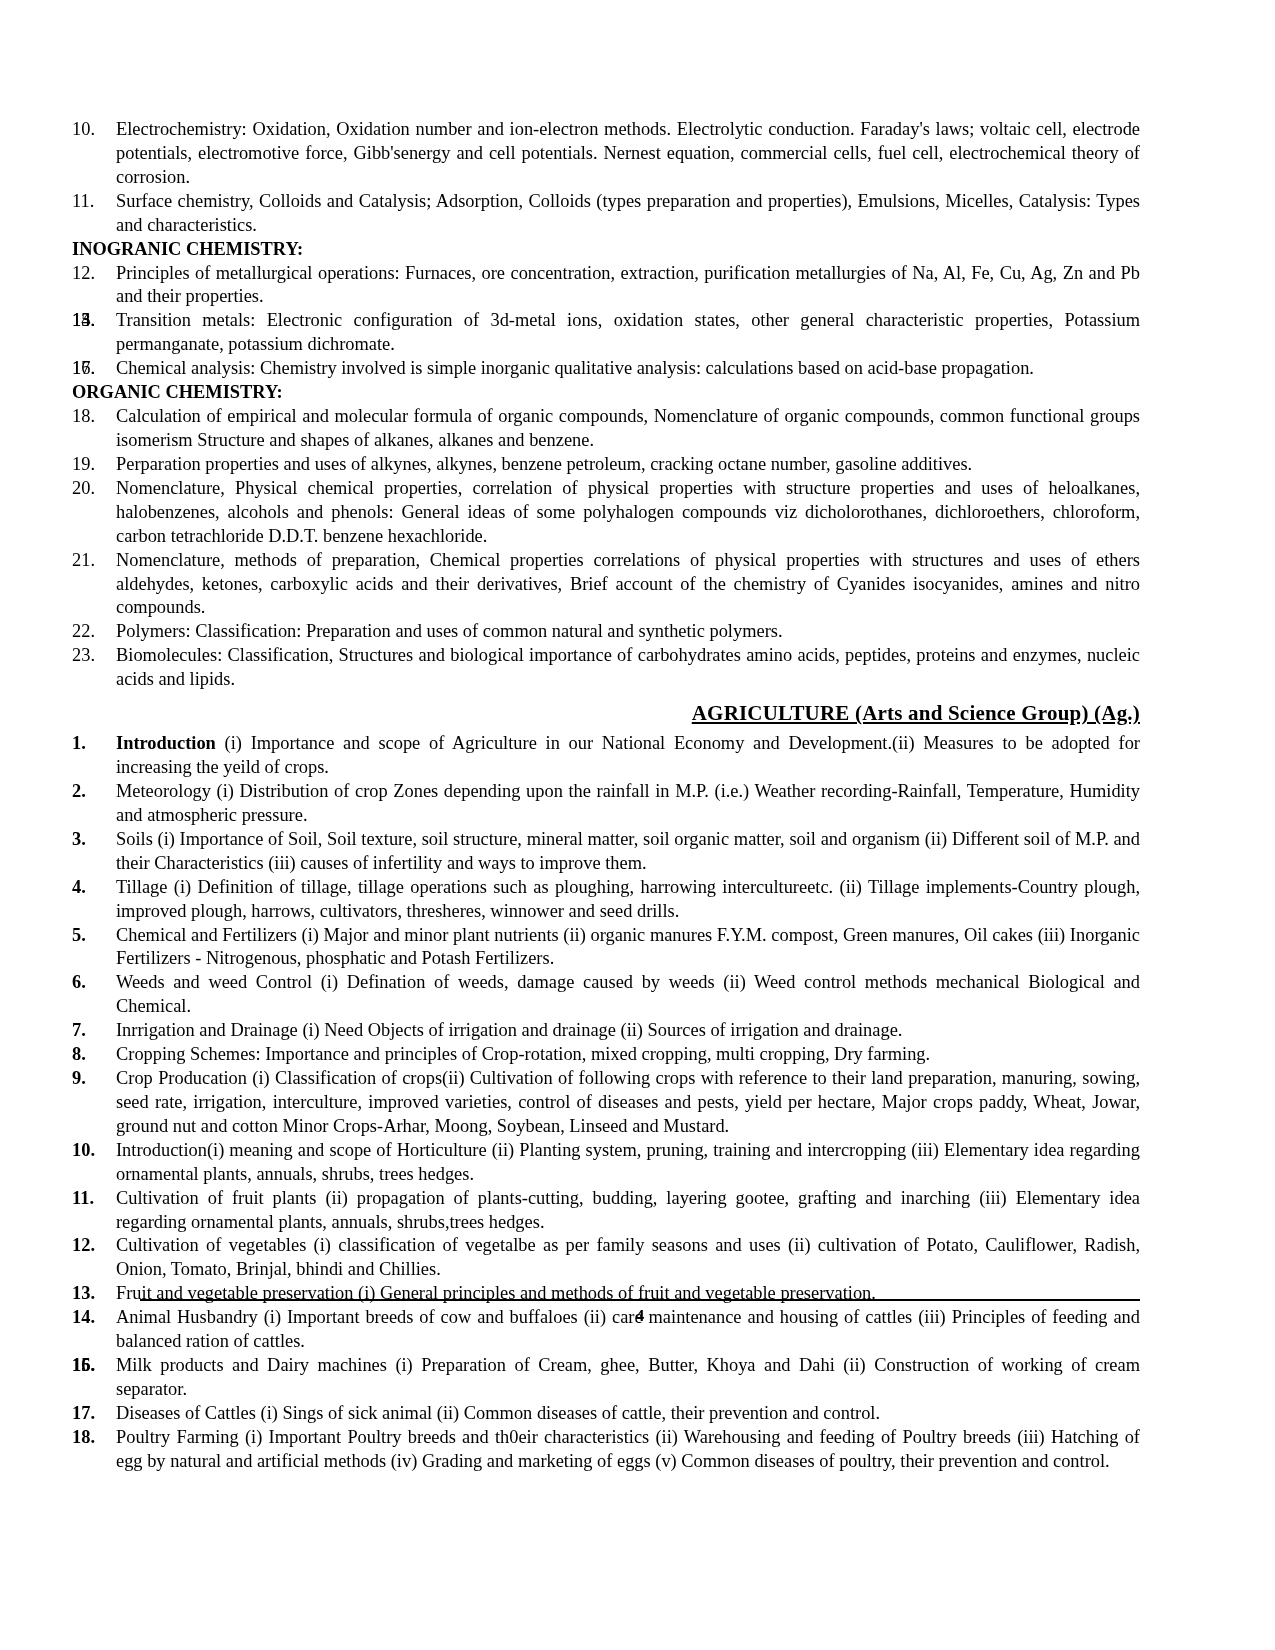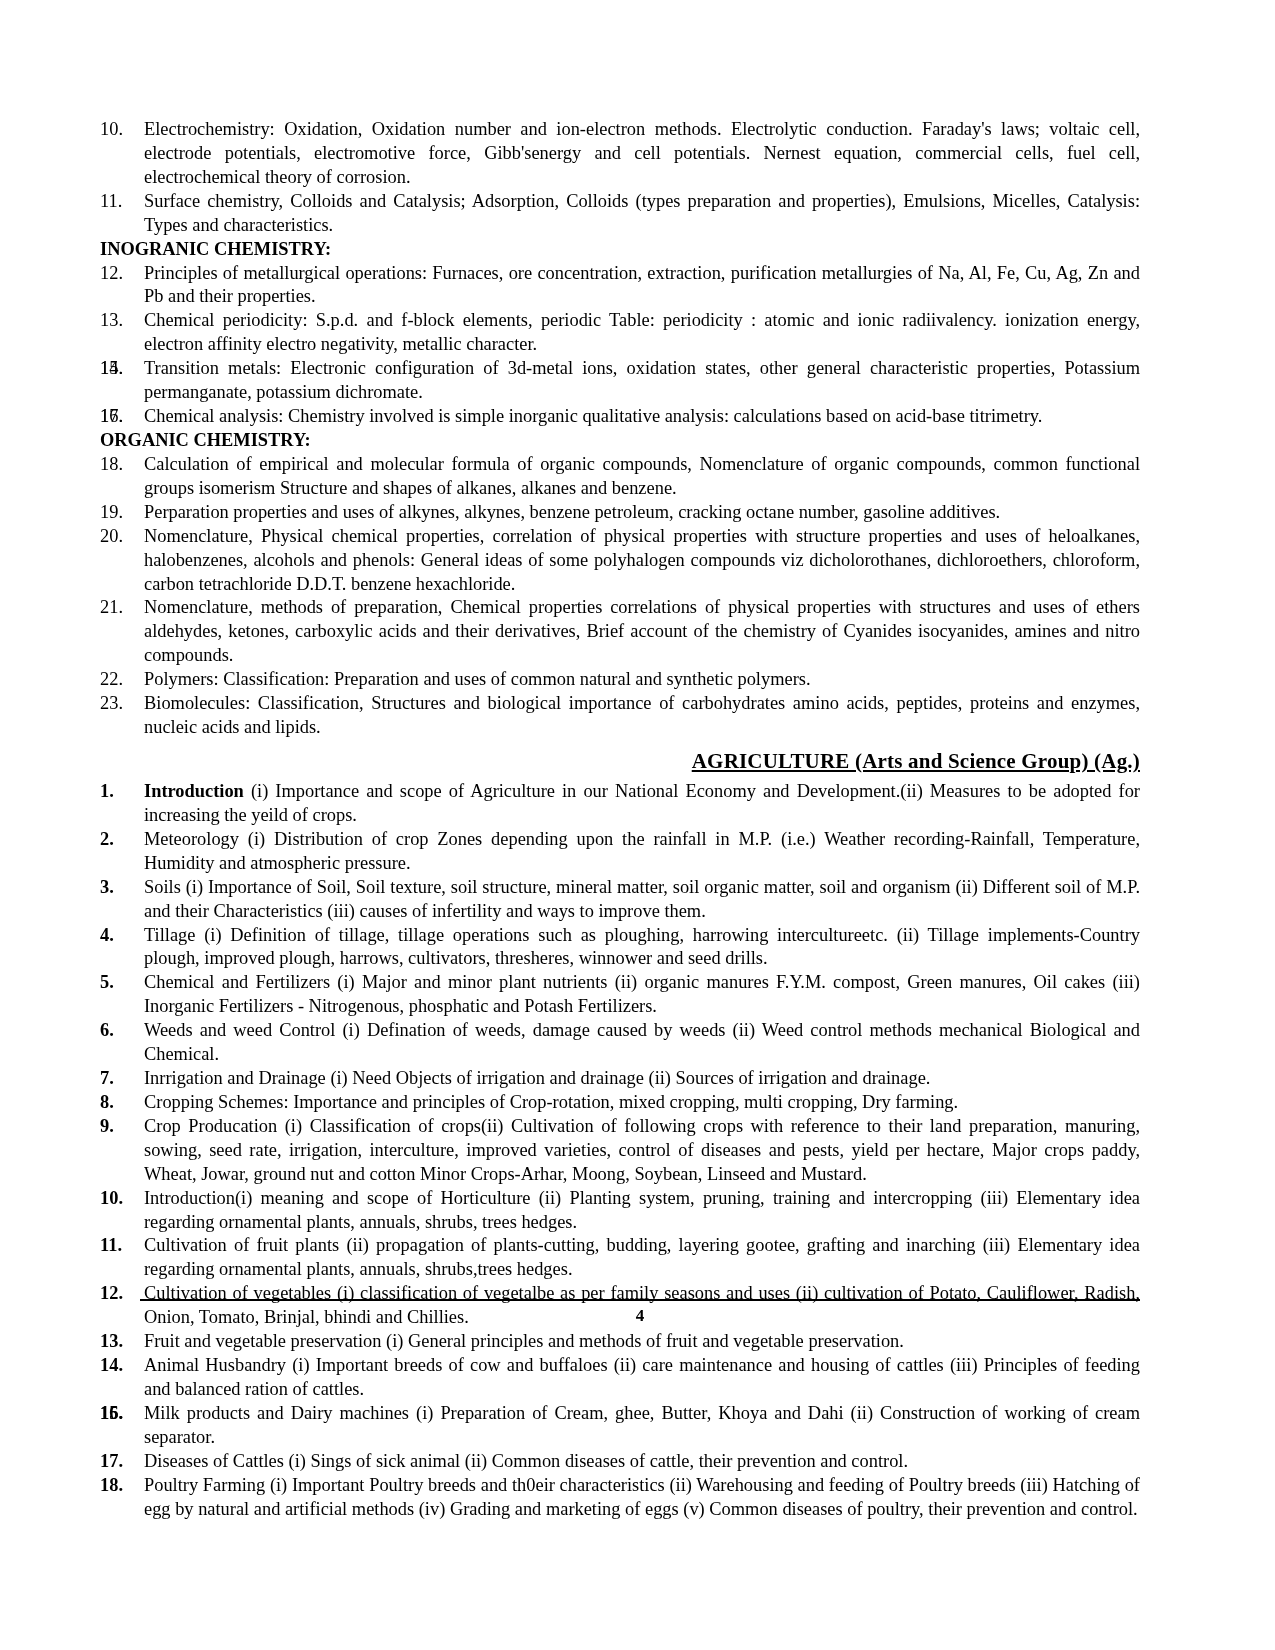--- a/index.html
+++ b/index.html
@@ -11,21 +11,21 @@
     width: 1275px;
     height: 1650px;
     font-family: "Liberation Serif", serif;
     color: #000000;
   }
   .page {
     position: relative;
     width: 1275px;
     height: 1384px;
     box-sizing: border-box;
-    padding: 118px 135px 0 100px;
+    padding: 118px 135px 0 72px;
   }
   .list {
     list-style: none;
     margin: 0;
     padding: 0;
   }
   .item {
     position: relative;
     padding-left: 44px;
     font-size: 18.4px;
@@ -87,25 +87,25 @@
 
   <ul class="list block-chem" id="chem1">
       <li class="item"><span class="num">10.</span><span>Electrochemistry: Oxidation, Oxidation number and ion-electron methods. Electrolytic conduction. Faraday's laws; voltaic cell, electrode potentials, electromotive force, Gibb'senergy and cell potentials. Nernest equation, commercial cells, fuel cell, electrochemical theory of corrosion.</span></li>
       <li class="item"><span class="num">11.</span><span>Surface chemistry, Colloids and Catalysis; Adsorption, Colloids (types preparation and properties), Emulsions, Micelles, Catalysis: Types and characteristics.</span></li>
     </ul>
 
   <div class="section-head">INOGRANIC CHEMISTRY:</div>
 
   <ul class="list" id="inorg">
       <li class="item"><span class="num">12.</span><span>Principles of metallurgical operations: Furnaces, ore concentration, extraction, purification metallurgies of Na, Al, Fe, Cu, Ag, Zn and Pb and their properties.</span></li>
-      <li class="item"><span class="num">13.</span><span>Chemical periodicity: S.p.d. and f-block elements, periodic Table: periodicity : atomic and ionic radiivalency. ionization energy, electron affinity electro negativity, metallic character.</span></li>
+      <li class="item"><span class="num">13.</span></li>
       <li class="item"><span class="num">14.</span></li>
       <li class="item"><span class="num">15.</span><span>Transition metals: Electronic configuration of 3d-metal ions, oxidation states, other general characteristic properties, Potassium permanganate, potassium dichromate.</span></li>
       <li class="item"><span class="num">16.</span></li>
-      <li class="item"><span class="num">17.</span><span>Chemical analysis: Chemistry involved is simple inorganic qualitative analysis: calculations based on acid-base titrimetry.</span></li>
+      <li class="item"><span class="num">17.</span><span>Chemical analysis: Chemistry involved is simple inorganic qualitative analysis: calculations based on acid-base propagation.</span></li>
     </ul>
 
   <div class="section-head">ORGANIC CHEMISTRY:</div>
 
   <ul class="list" id="org">
       <li class="item"><span class="num">18.</span><span>Calculation of empirical and molecular formula of organic compounds, Nomenclature of organic compounds, common functional groups isomerism Structure and shapes of alkanes, alkanes and benzene.</span></li>
       <li class="item"><span class="num">19.</span><span>Perparation properties and uses of alkynes, alkynes, benzene petroleum, cracking octane number, gasoline additives.</span></li>
       <li class="item"><span class="num">20.</span><span>Nomenclature, Physical chemical properties, correlation of physical properties with structure properties and uses of heloalkanes, halobenzenes, alcohols and phenols: General ideas of some polyhalogen compounds viz dicholorothanes, dichloroethers, chloroform, carbon tetrachloride D.D.T. benzene hexachloride.</span></li>
       <li class="item"><span class="num">21.</span><span>Nomenclature, methods of preparation, Chemical properties correlations of physical properties with structures and uses of ethers aldehydes, ketones, carboxylic acids and their derivatives, Brief account of the chemistry of Cyanides isocyanides, amines and nitro compounds.</span></li>
       <li class="item"><span class="num">22.</span><span>Polymers: Classification: Preparation and uses of common natural and synthetic polymers.</span></li>

